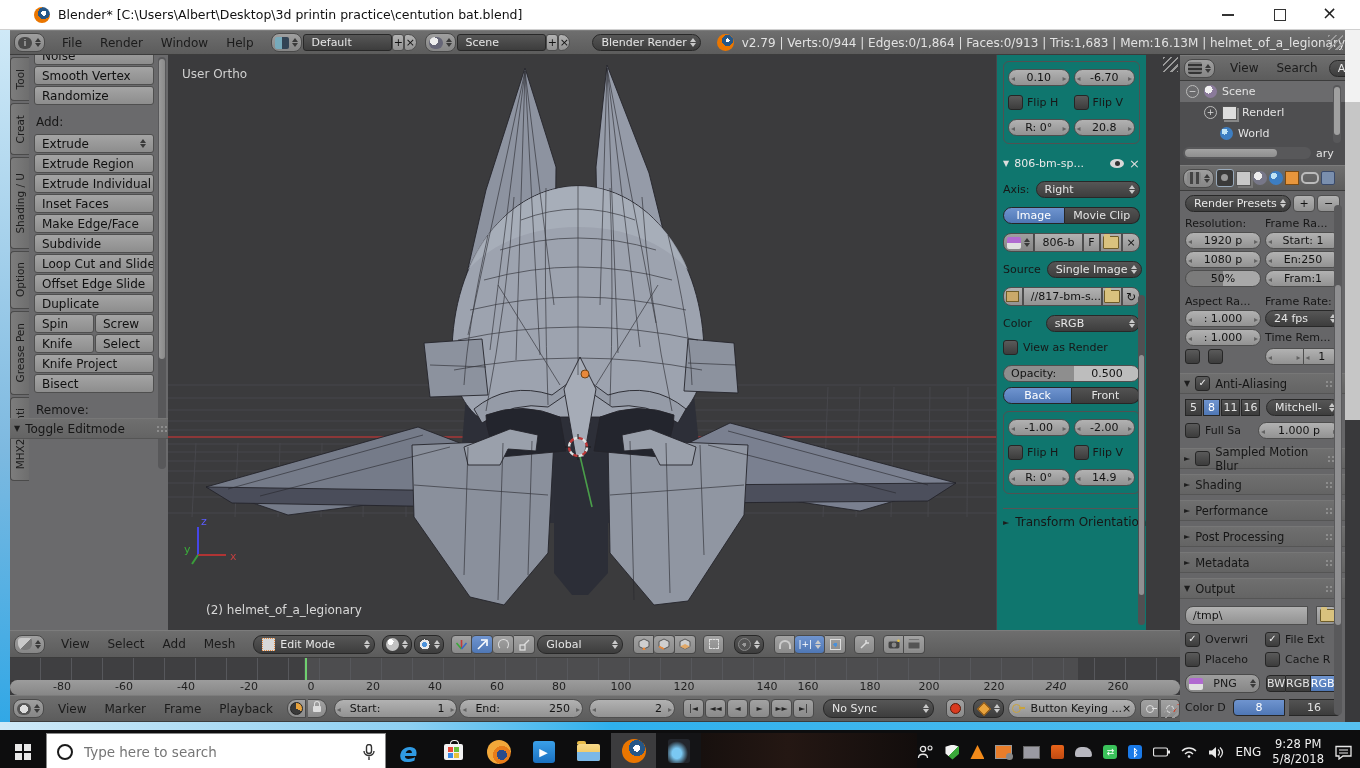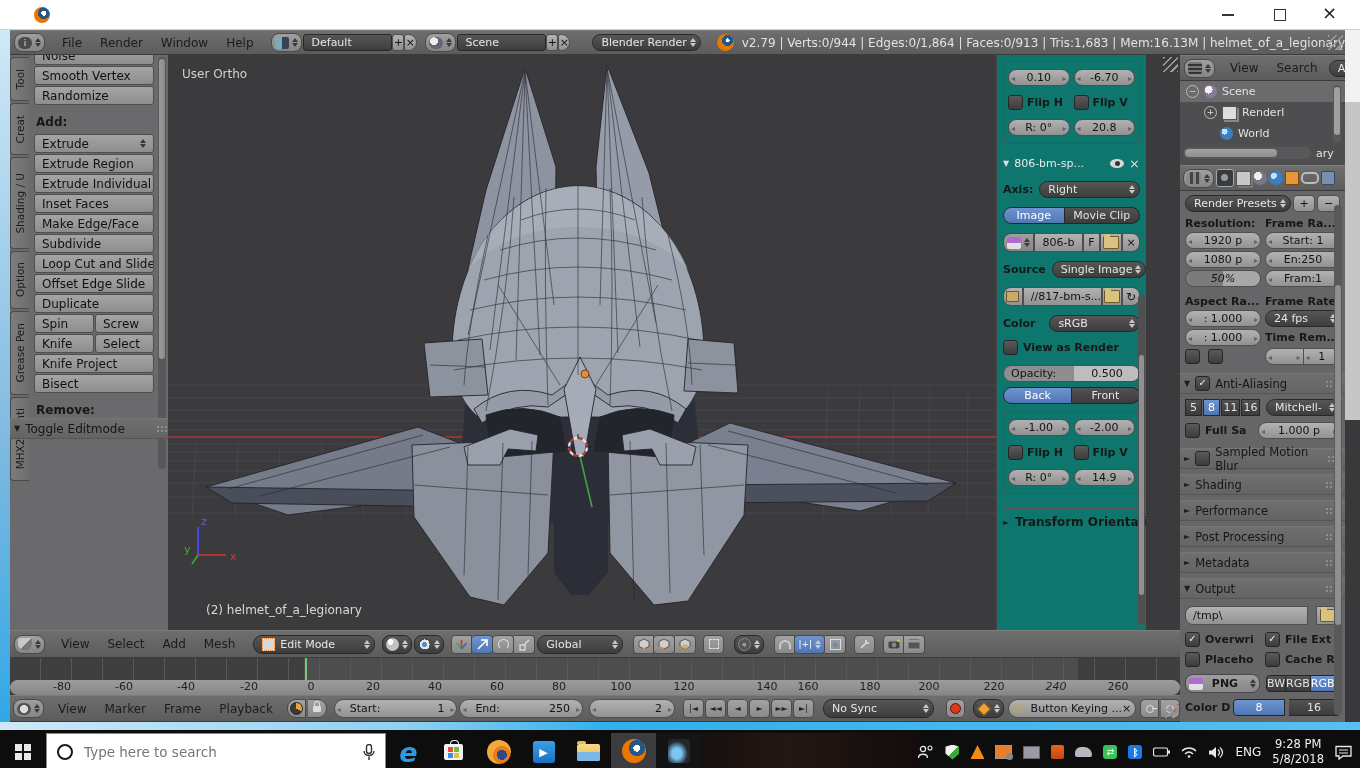--- a/index.html
+++ b/index.html
@@ -20,21 +20,21 @@
     border:1px solid #282828;border-radius:9px;color:#e6e6e6;font-size:11px;height:17px;box-sizing:border-box;padding:0 4px 0 8px;}
   .ddk .t{flex:1;text-align:left;white-space:nowrap;overflow:hidden;}
   .updown{display:inline-flex;flex-direction:column;justify-content:center;margin-left:3px;}
   .updown::before{content:"";border:3px solid transparent;border-bottom:4px solid #c9c9c9;margin-bottom:1px;}
   .updown::after{content:"";border:3px solid transparent;border-top:4px solid #c9c9c9;}
   .updown.dk::before{border-bottom-color:#3a3a3a;}
   .updown.dk::after{border-top-color:#3a3a3a;}
   .chk{width:13px;height:13px;border-radius:3px;background:linear-gradient(#5a5a5a,#3c3c3c);
     border:1px solid #262626;color:#f0f0f0;font-size:10px;line-height:12px;text-align:center;flex:none;}
   .chk.on::before{content:"✓";}
-  .lbl{font-size:11px;color:#171717;white-space:nowrap;font-weight:bold;}
+  .lbl{font-size:11px;color:#171717;white-space:nowrap;}
   .ltw{font-size:11px;color:#e2e2e2;white-space:nowrap;}
   .menu{font-size:12px;color:#1b1b1b;white-space:nowrap;padding:0 9px;}
   .menuL{font-size:12px;color:#1b1b1b;white-space:nowrap;padding:0 8px;}
   .hdrbar{background:linear-gradient(#6e6e6e,#5c5c5c);border-top:1px solid #7c7c7c;border-bottom:1px solid #3c3c3c;box-sizing:border-box;}
   .shbtn{height:19px;background:linear-gradient(#a4a4a4,#8d8d8d);border:1px solid #4f4f4f;border-radius:3px;
     color:#101010;font-size:12px;display:flex;align-items:center;padding:0 7px;box-sizing:border-box;white-space:nowrap;overflow:hidden;}
   .phdr{display:flex;align-items:center;height:19px;font-size:11.5px;color:#161616;gap:5px;padding:0 4px;
     border-top:1px solid #777;border-bottom:1px solid #555;background:linear-gradient(#6f6f6f,#646464);}
   .dots{margin-left:auto;width:16px;height:8px;background:radial-gradient(circle,#8d8d8d 1px,transparent 1.2px);background-size:4px 4px;}
   .tri{font-size:8px;color:#1d1d1d;}
@@ -59,20 +59,21 @@
 <div id="screen">
 
   <div class="abs" style="left:0;top:30px;width:10px;height:700px;background:linear-gradient(#cfe9f7,#7db9e0 60%,#2fa7e6);"></div>
   <div class="abs" style="left:1345px;top:30px;width:15px;height:72px;background:#f2f2f2;"></div>
   <div class="abs" style="left:1345px;top:102px;width:15px;height:318px;background:#c6c6c6;"></div>
   <div class="abs" style="left:1345px;top:420px;width:15px;height:310px;background:#39393b;"></div>
   <div class="abs" style="left:0;top:722px;width:1360px;height:8px;background:linear-gradient(90deg,#cfe9f7,#8ed0f2 30%,#2fb0ec 45%,#57c0f0);"></div>
 
   <div class="abs row" style="left:0;top:0;width:1360px;height:30px;background:#fff;border-bottom:1px solid #d0d0d0;box-sizing:border-box;">
     <span class="abs" style="left:34px;top:7px;width:16px;height:16px;border-radius:50%;background:radial-gradient(circle at 62% 38%,#ffffff 0 2.5px,#265787 2.5px 6px,#ea7600 6px 100%);"></span>
+    <span style="margin-left:58px;font-size:12.5px;color:#111;">Blender* [C:\Users\Albert\Desktop\3d printin practice\centution bat.blend]</span>
     <span class="abs" style="left:1222px;top:14px;width:12px;height:2px;background:#333;"></span>
     <span class="abs" style="left:1274px;top:9px;width:10px;height:10px;border:1.5px solid #333;"></span>
     <span class="abs" style="left:1322px;top:2px;font-size:18px;color:#222;">×</span>
   </div>
 
   <div class="abs row hdrbar" style="left:10px;top:30px;width:1335px;height:25px;">
     <span class="ebtn" style="margin-left:4px;">
       <span class="icb" style="background:#4a4a4a;border-radius:7px;color:#ddd;font-size:9px;text-align:center;line-height:12px;">i</span>
       <span class="updown dk"></span>
     </span>
@@ -596,21 +597,21 @@
       <span class="pill">
           <span class="la"></span>
           <span class="t">1080 p</span>
           <span class="ra"></span>
         </span>
       <span class="pill">
           <span class="la"></span>
           <span class="t">En:250</span>
           <span class="ra"></span>
         </span>
-      <span class="pill" style="background:linear-gradient(to right,#7b7b7b 0 50%,#a8a8a8 50%);font-style:italic;">
+      <span class="pill" style="background:linear-gradient(to right,#7b7b7b 0 50%,#a8a8a8 50%);">
           <span class="t">50%</span>
         </span>
       <span class="pill">
           <span class="la"></span>
           <span class="t">Fram:1</span>
           <span class="ra"></span>
         </span>
       <span class="lbl" style="margin-top:6px;">Aspect Ra...</span>
       <span class="lbl" style="margin-top:6px;">Frame Rate:</span>
       <span class="pill">

